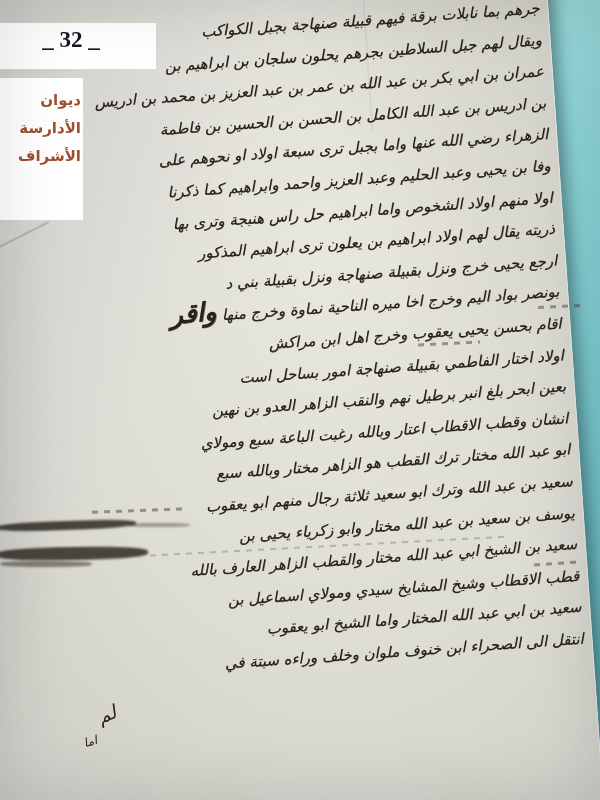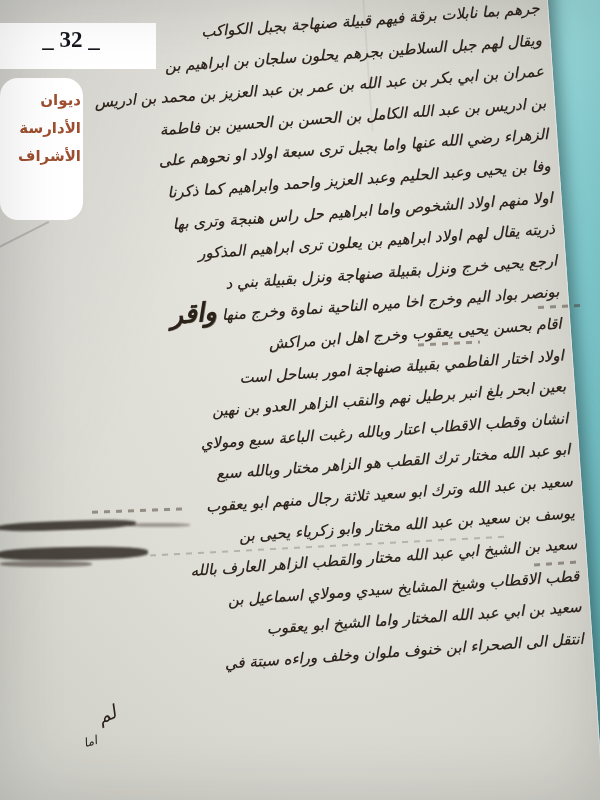--- a/index.html
+++ b/index.html
@@ -43,21 +43,21 @@
   }
   .catchword{position:absolute; left:142px; top:742px; color:var(--ink);}
   .catchword .cw-top{display:block; font-size:19px; transform:rotate(-18deg); font-style:italic;}
   .catchword .cw-bottom{display:block; font-size:12px; margin:6px 0 0 -16px; transform:rotate(-12deg); font-style:italic;}
   
   .label32{position:absolute; left:0; top:0; width:156px; height:46px; background:#ffffff;margin-top:23px;}
   .label32 span{
     display:block; width:142px; margin-top:4px; text-align:center;
     font-family:"Liberation Serif", serif; font-weight:bold; font-size:23px; color:var(--page_number);
   }
-  .stamp{position:absolute; left:0; top:78px; width:83px; height:142px; background:#ffffff; padding-top:8px; box-sizing:border-box;border-radius:18px;}
+  .stamp{position:absolute; left:0; top:78px; width:83px; height:142px; background:#ffffff; padding-top:8px; box-sizing:border-box;}
   .stamp div{
     font-weight:bold; font-size:15px; line-height:28px; color:var(--stamp_red);
     text-align:right; padding-right:2px; white-space:nowrap; direction:rtl;
   }
   .corner-crease{position:absolute; left:-6px; top:234px; width:58px; height:2px; background:rgba(0,0,0,.16); transform:rotate(-27deg);}
   
   .smudge{position:absolute; border-radius:40%; filter:blur(1.3px); background:rgba(32,25,19,.78);}
   .sm1{left:-4px; top:521px; width:140px; height:9px; transform:rotate(-2deg);}
   .sm1t{left:128px; top:523px; width:62px; height:4px; background:rgba(50,40,32,.38);}
   .sm2{left:-4px; top:547px; width:152px; height:13px; transform:rotate(-1deg);}

